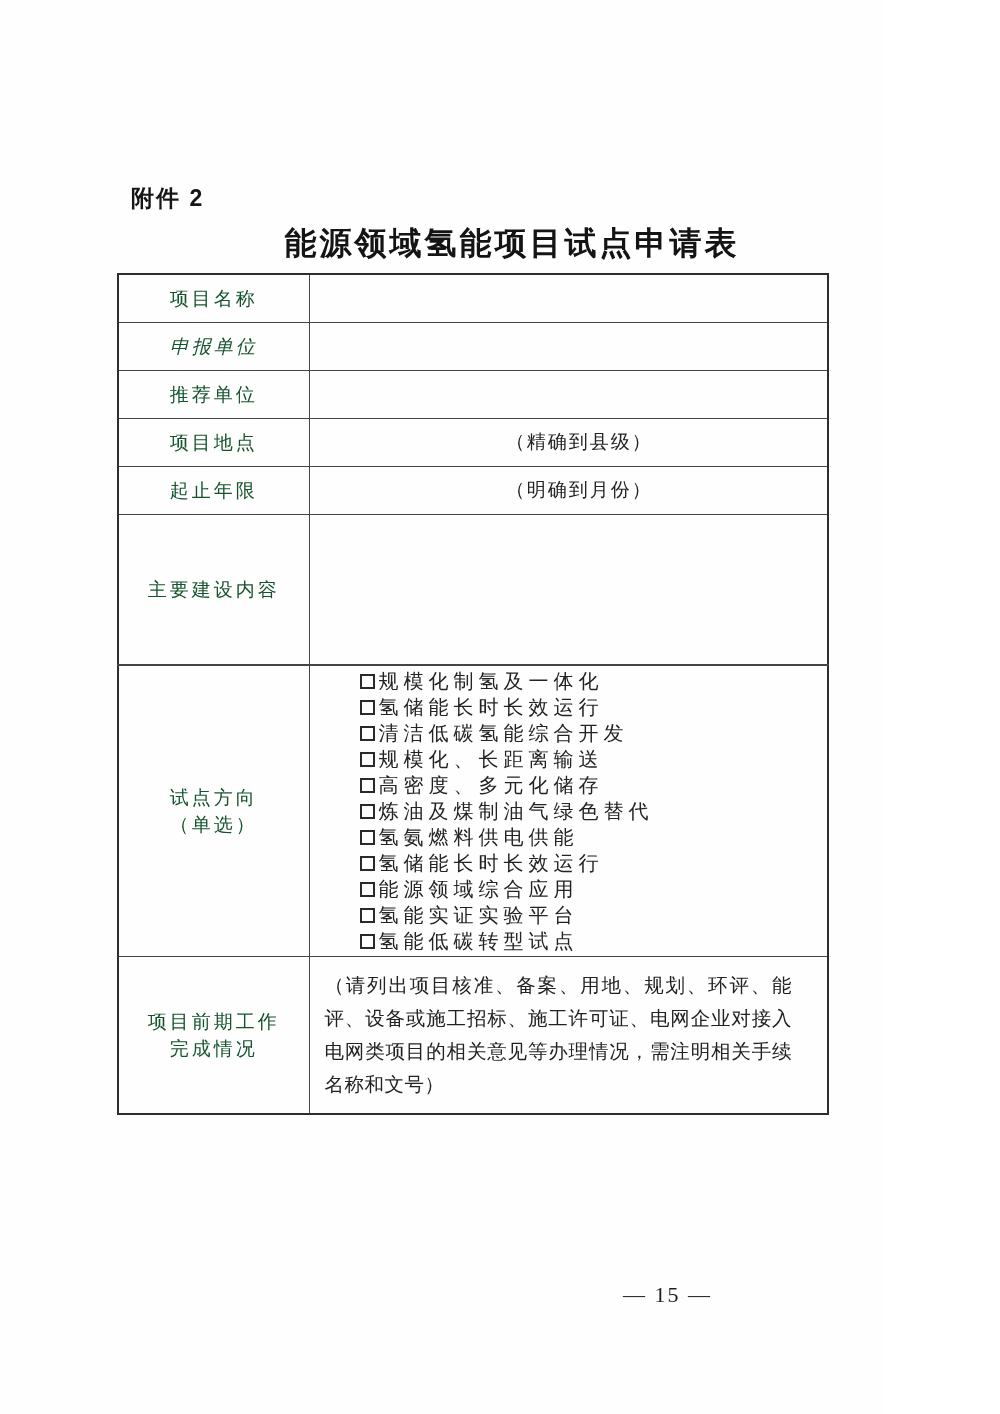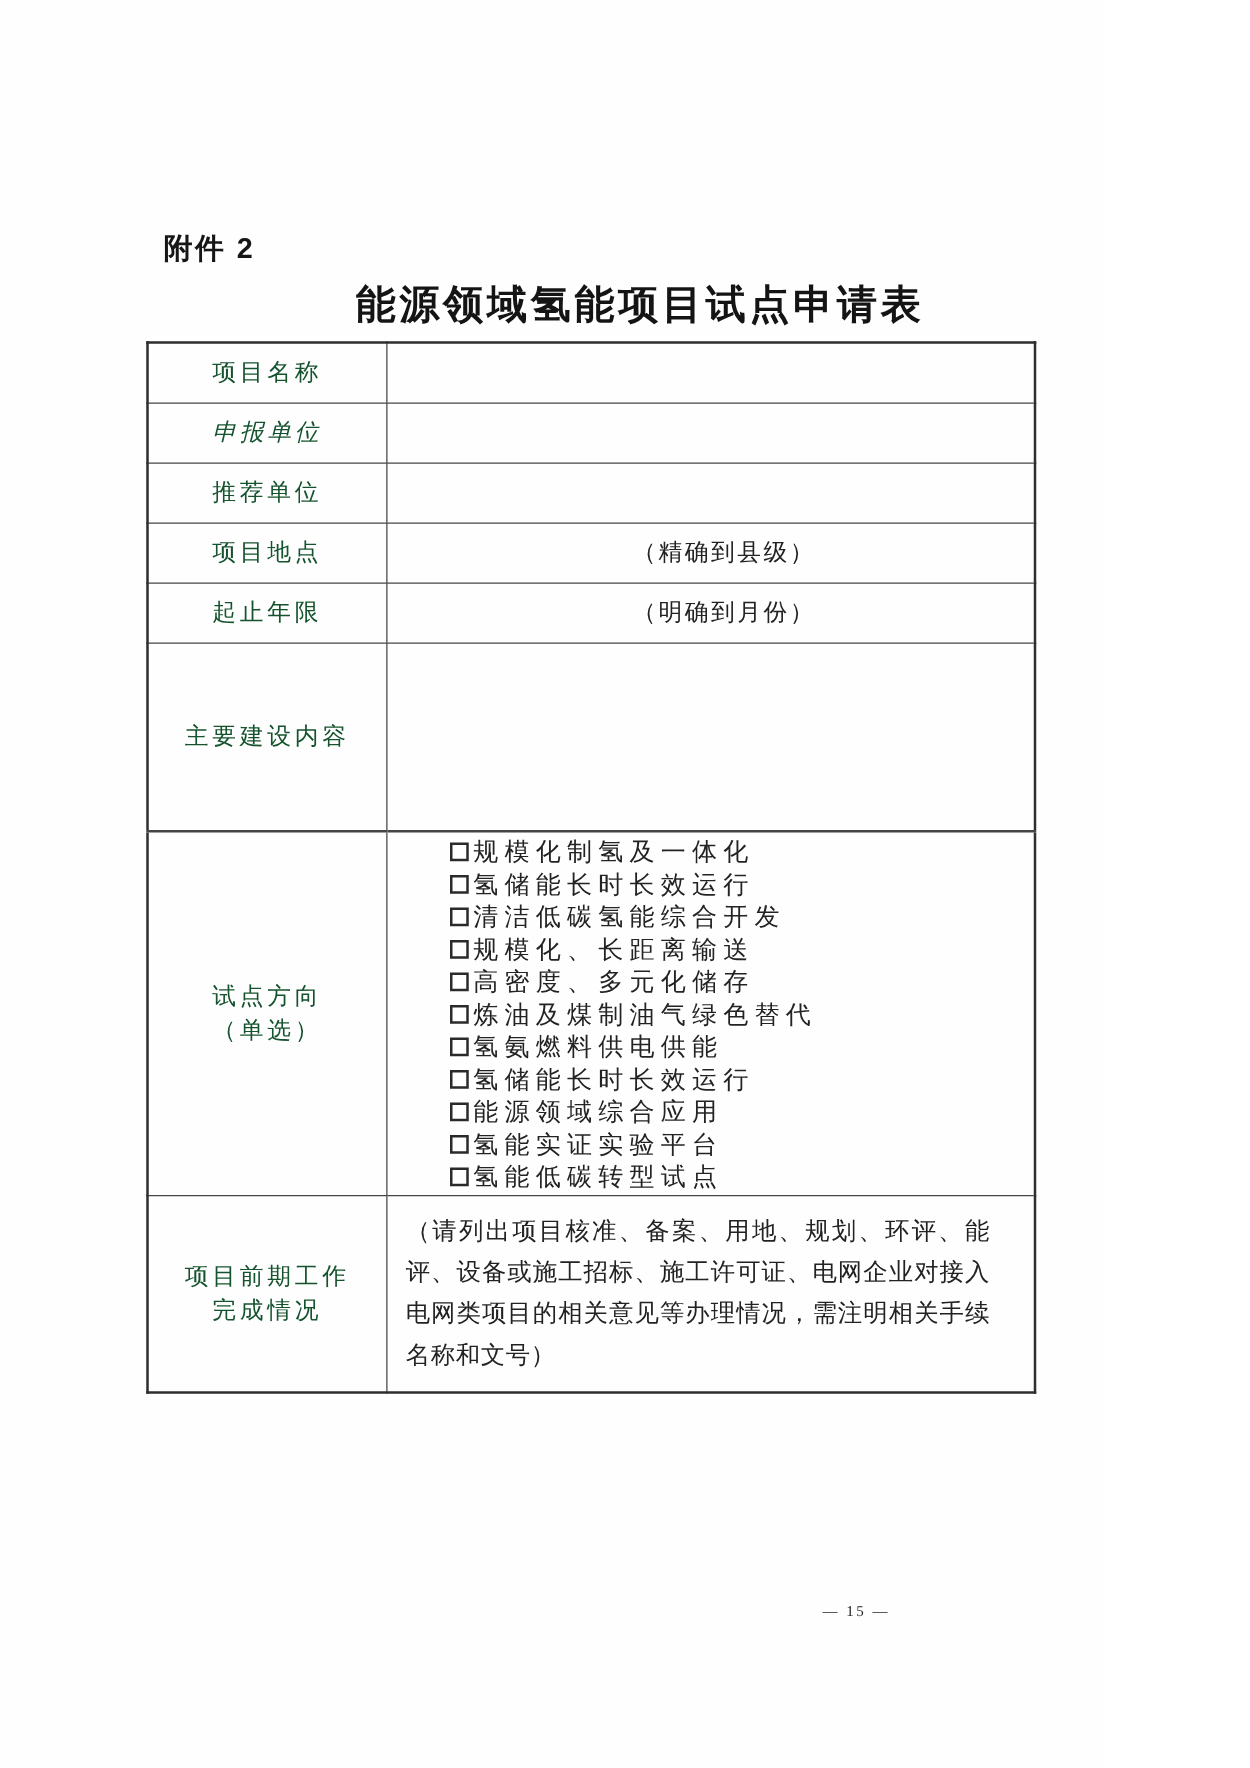--- a/index.html
+++ b/index.html
@@ -94,21 +94,21 @@
     line-height: 33px;
     letter-spacing: 0.5px;
     text-align: justify;
     text-justify: inter-ideograph;
     color: #222222;
   }
   .page-number {
     position: absolute;
     top: 1282px;
     right: 171px;
-    font-size: 12px;
+    font-size: 22px;
     letter-spacing: 2px;
     color: #1d1d1d;
     white-space: nowrap;
   }
 </style>
 </head>
 <body>
 
 <div class="page">
 

